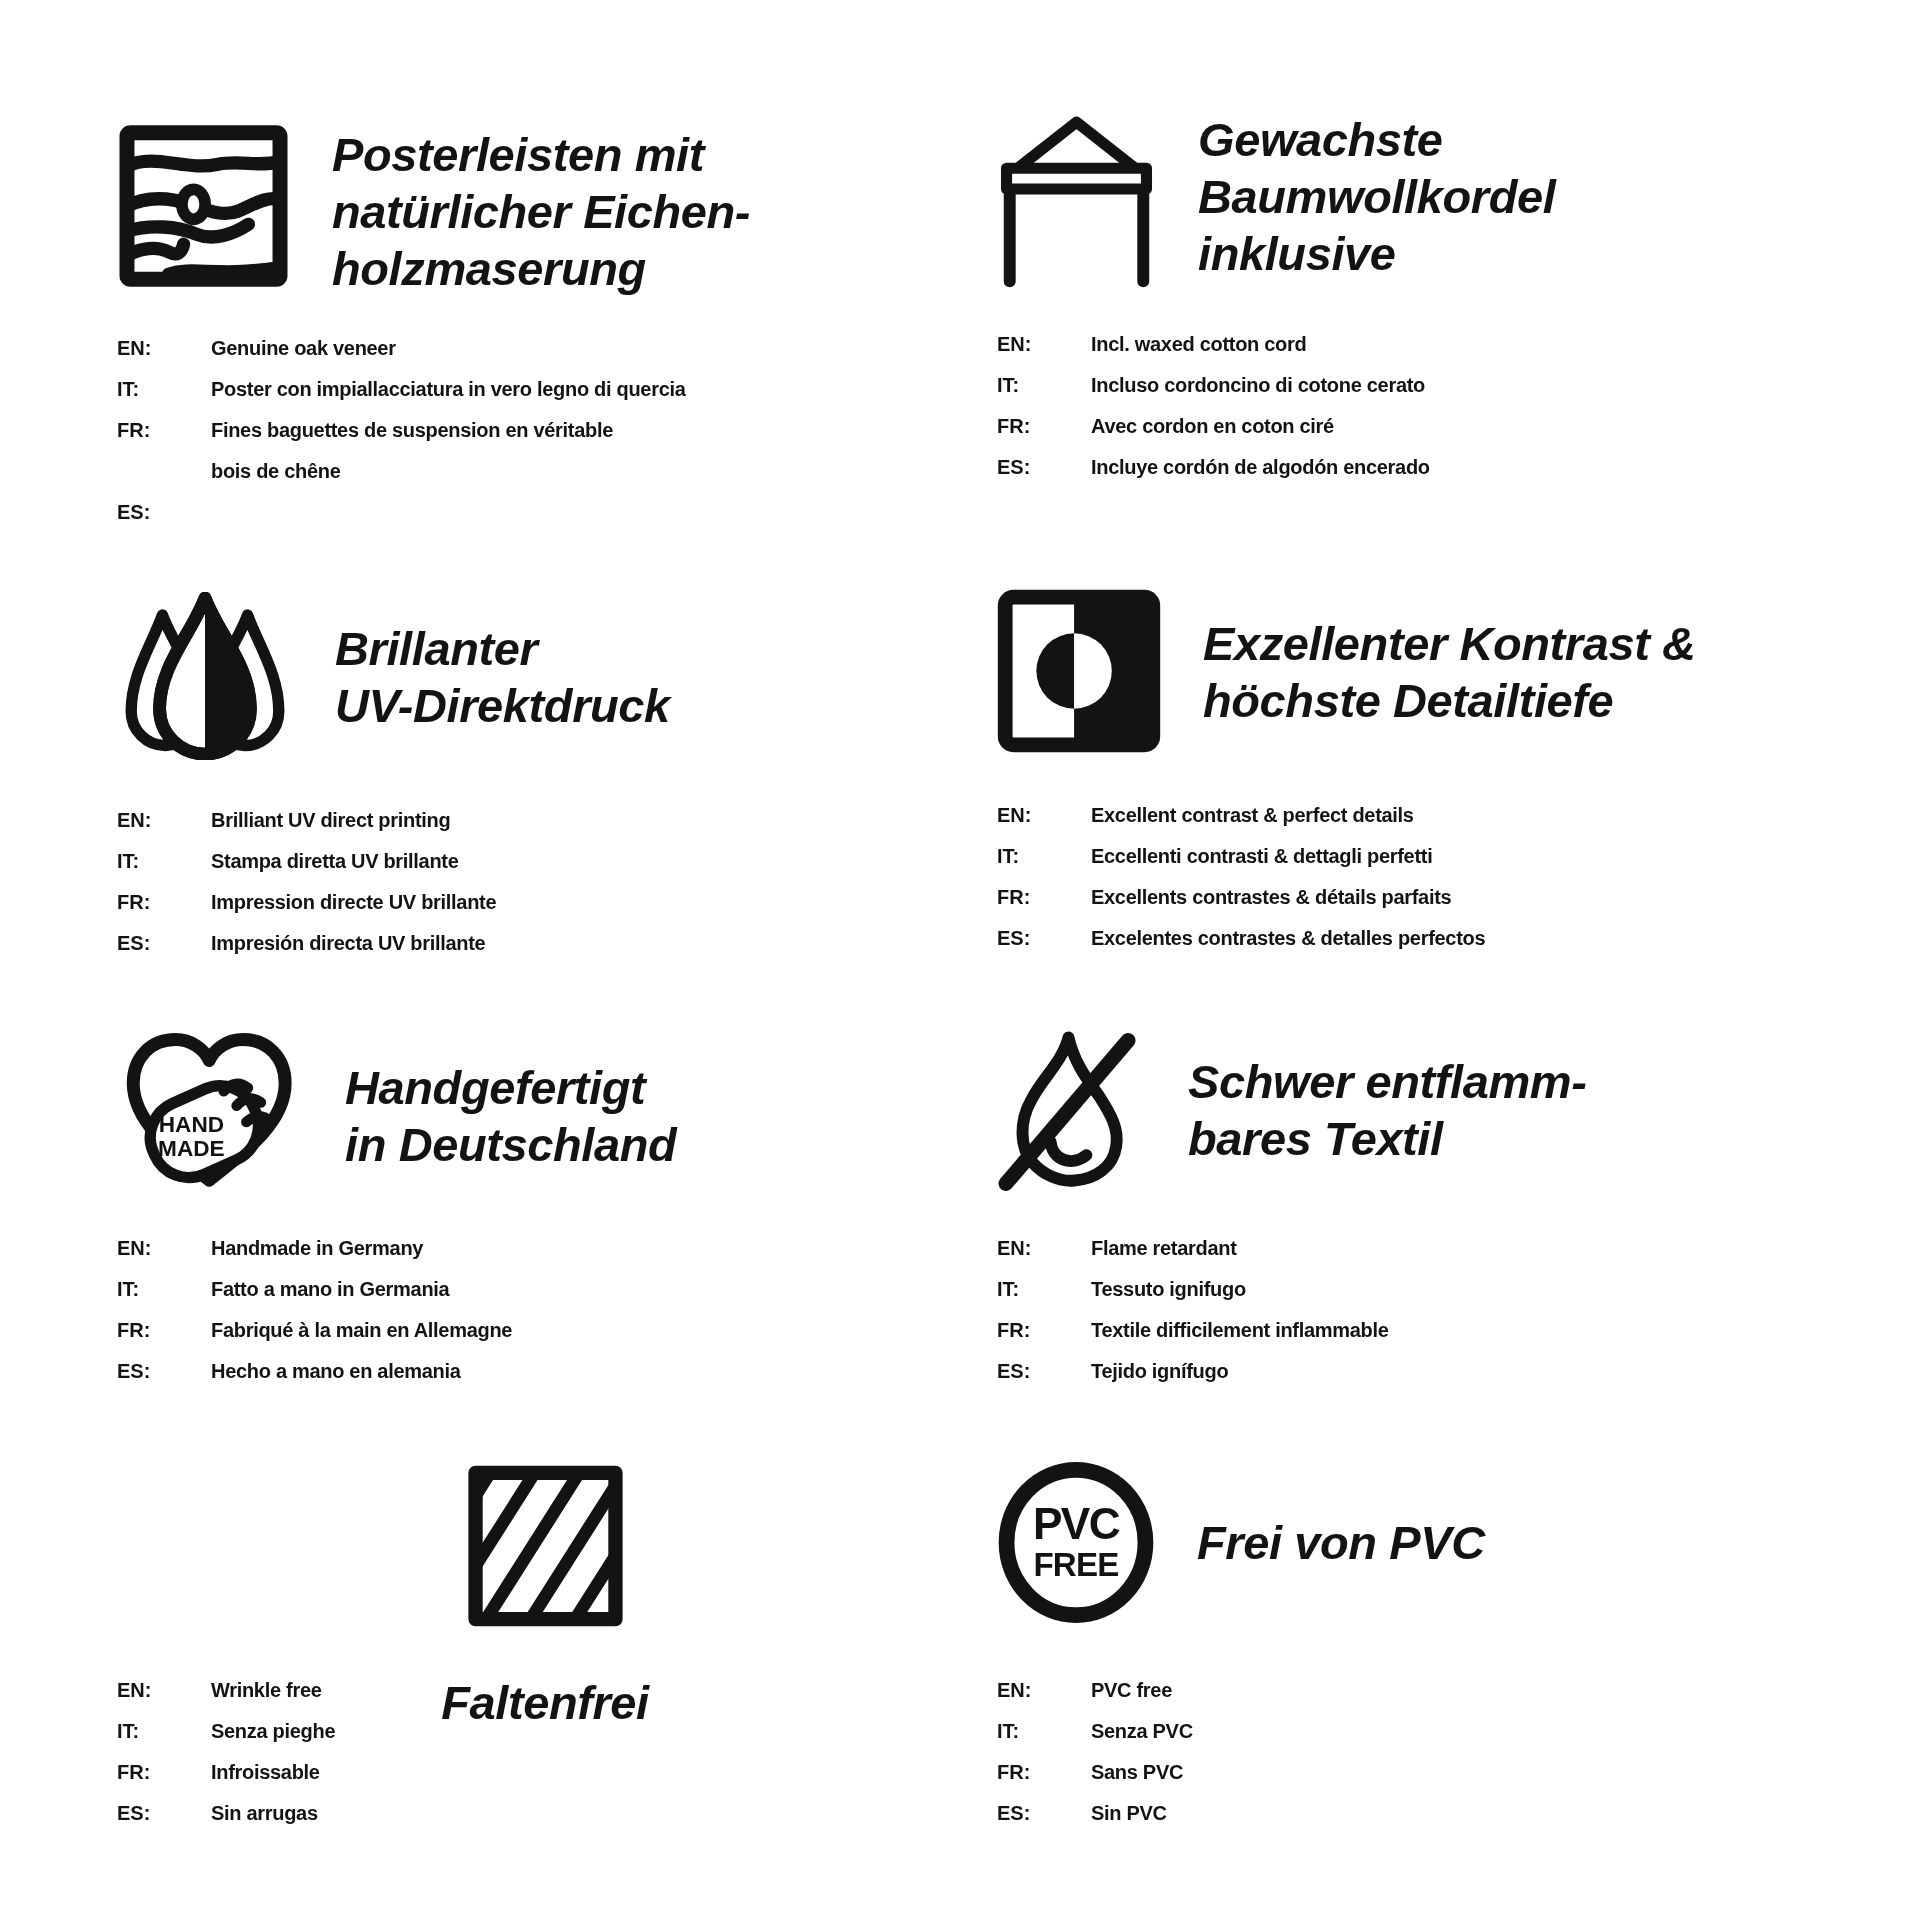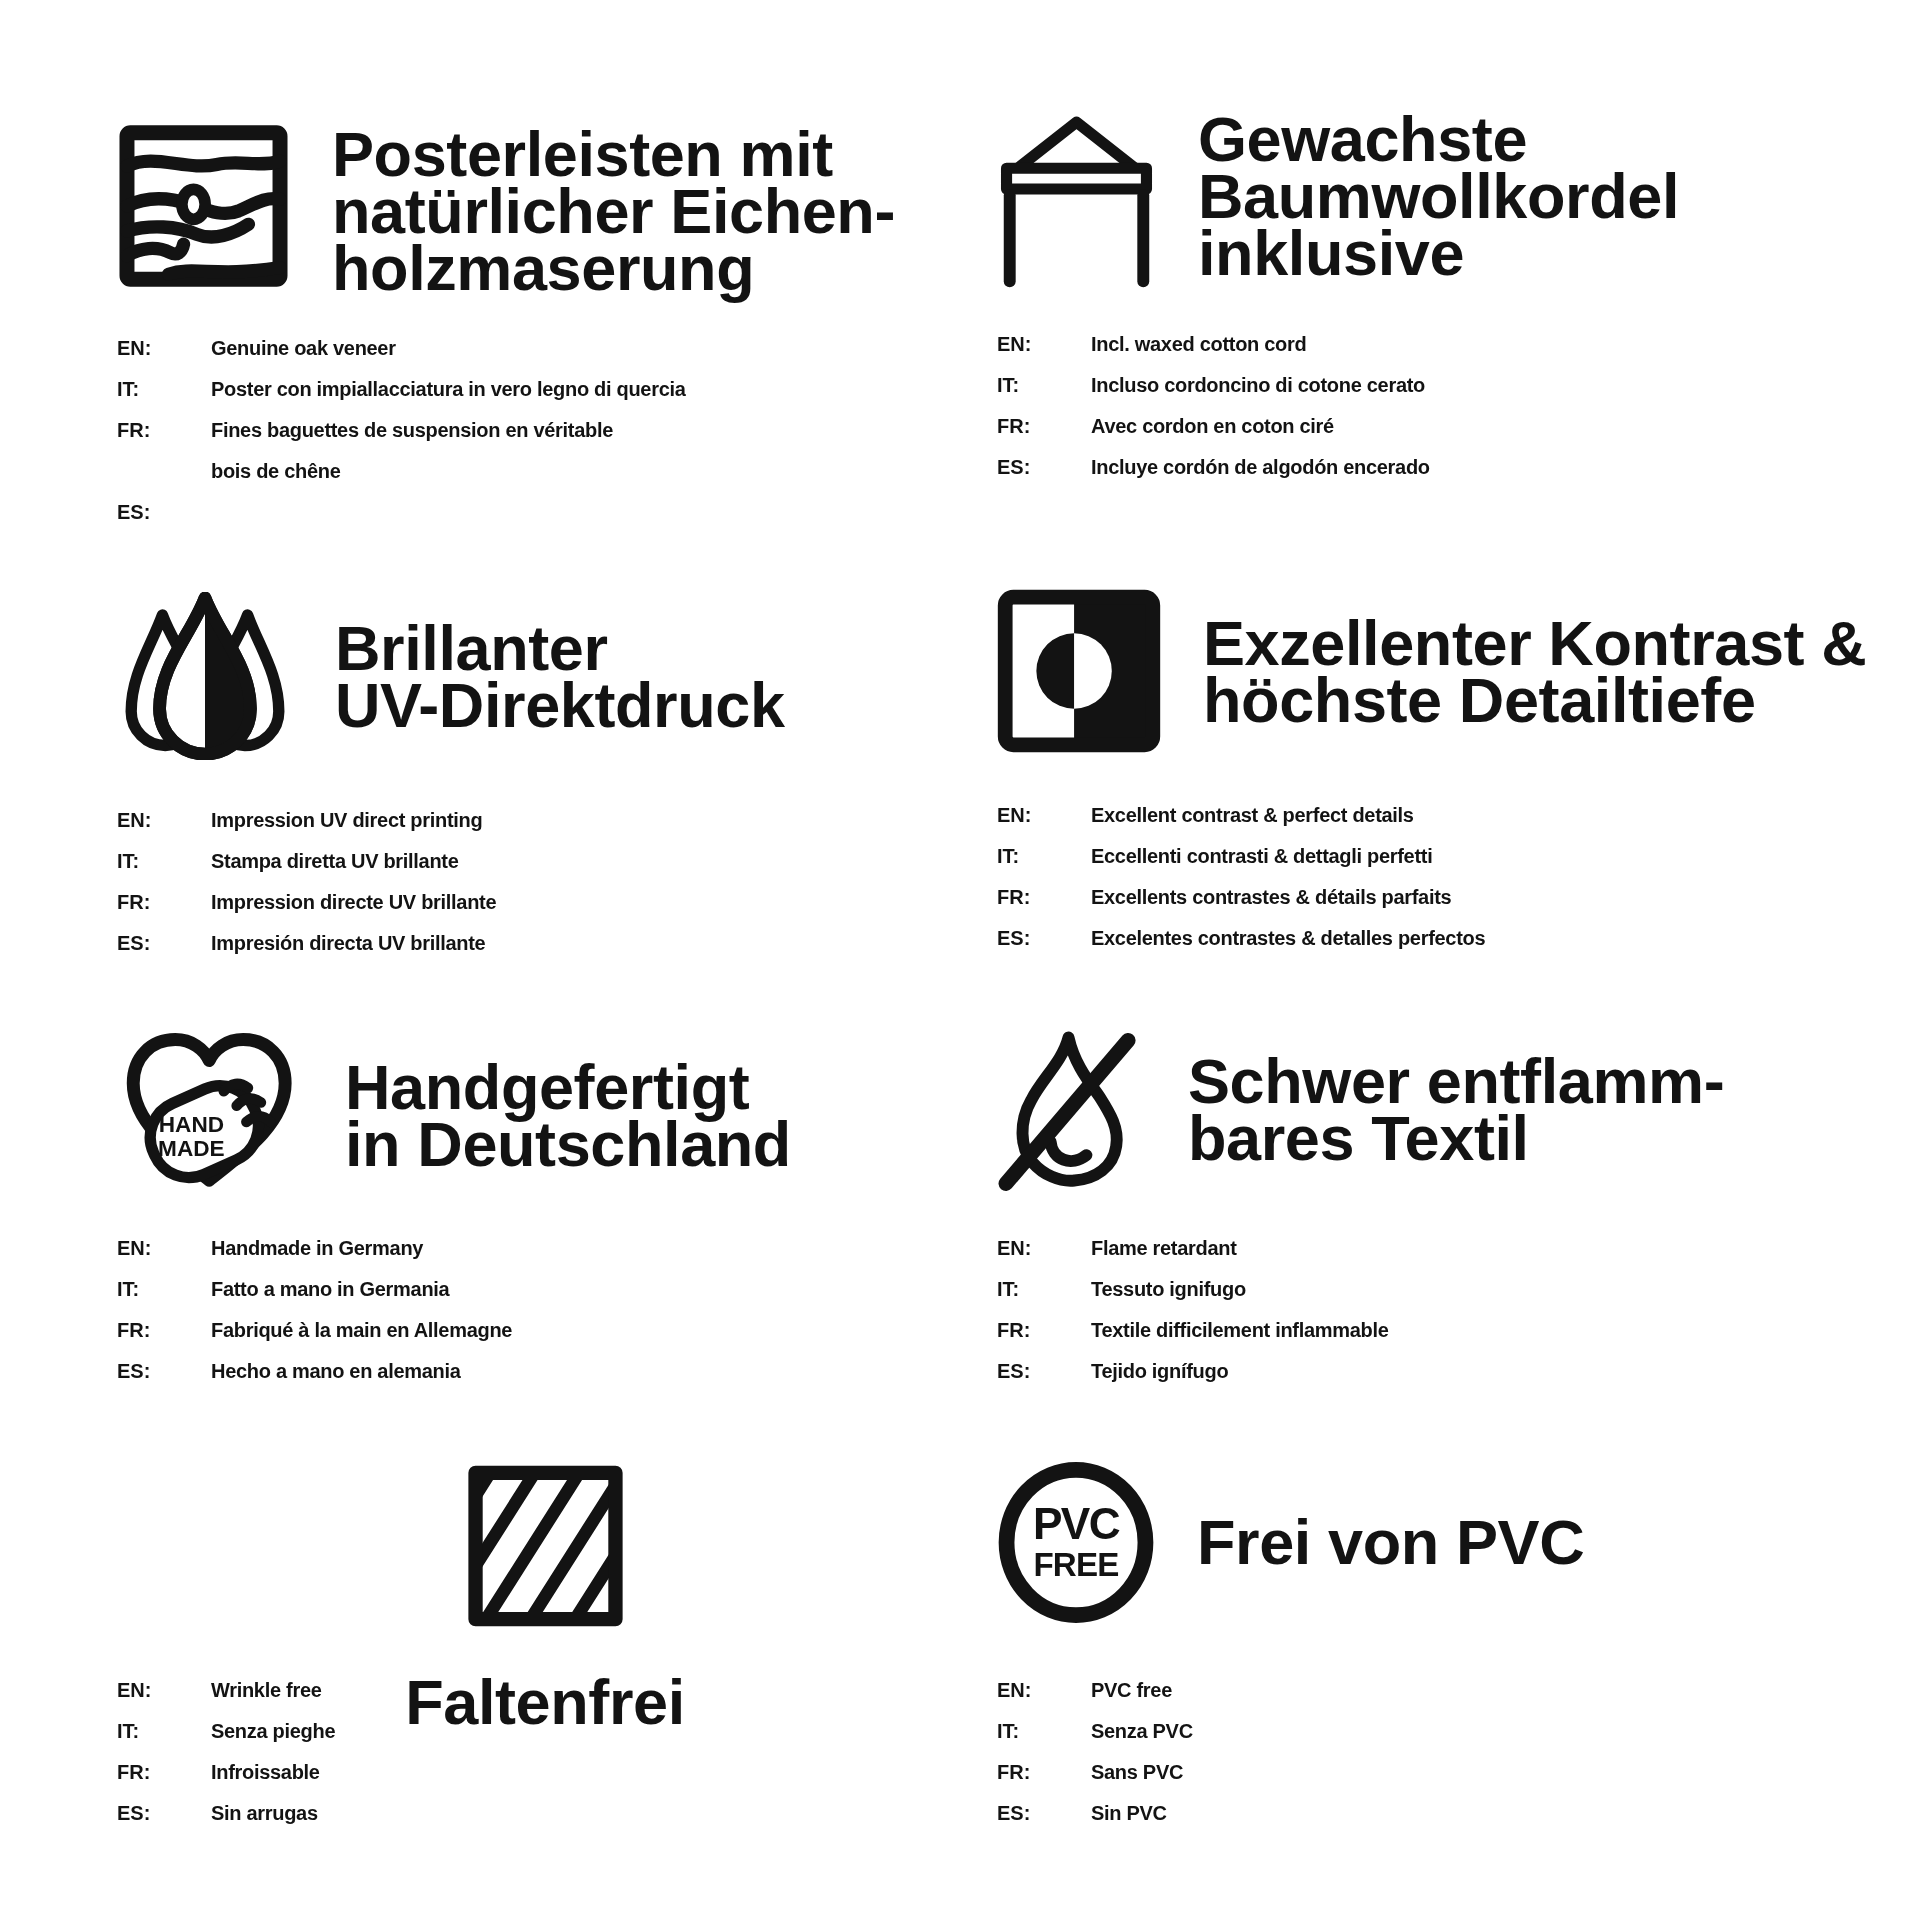--- a/index.html
+++ b/index.html
@@ -12,22 +12,22 @@
     overflow:hidden;
   }
   .page { position:absolute; inset:0; }
   .block { position:absolute; }
   .hdr { display:flex; gap:42px; }
   .hdr.top { align-items:flex-start; }
   .hdr.mid { align-items:center; }
   .icon { flex:0 0 auto; display:block; }
   .icon * { stroke-linecap:round; stroke-linejoin:round; }
   .heading {
-    font-size:63px; font-weight:700; line-height:57px;
-    white-space:pre-line; letter-spacing:-0.4px; margin-top:1.7px;
+    font-size:47px; font-weight:700; line-height:57px;
+    white-space:pre-line; letter-spacing:-0.4px; margin-top:1.7px;font-style:italic;
   }
   .trans { margin-top:var(--mt,37px); }
   .t-row { display:flex; font-size:20px; line-height:41px; }
   .t-label { width:94px; flex:0 0 auto; font-weight:700; }
   .t-text { font-weight:700; letter-spacing:-0.3px; }
   svg text { font-family:"Liberation Sans", sans-serif; font-weight:700; fill:#131313; }
 </style>
 </head>
 <body>
 
@@ -126,21 +126,21 @@
         <rect x="62" y="0" width="62" height="118" fill="#131313" clip-path="url(#dropclip)"></rect>
         <path d="M62 4 C52 30 30 52 30 82 A32 32 0 0 0 94 82 C94 52 72 30 62 4 Z" fill="none" stroke="#131313" stroke-width="9"></path>
       </svg>
       <div class="heading">Brillanter
 UV-Direktdruck</div>
     </div>
     <div class="trans" style="--mt:40px;">
 
         <div class="t-row">
           <span class="t-label">EN:</span>
-          <span class="t-text">Impression UV direct printing</span>
+          <span class="t-text">Brilliant UV direct printing</span>
         </div>
 
         <div class="t-row">
           <span class="t-label">IT:</span>
           <span class="t-text">Stampa diretta UV brillante</span>
         </div>
 
         <div class="t-row">
           <span class="t-label">FR:</span>
           <span class="t-text">Impression directe UV brillante</span>

